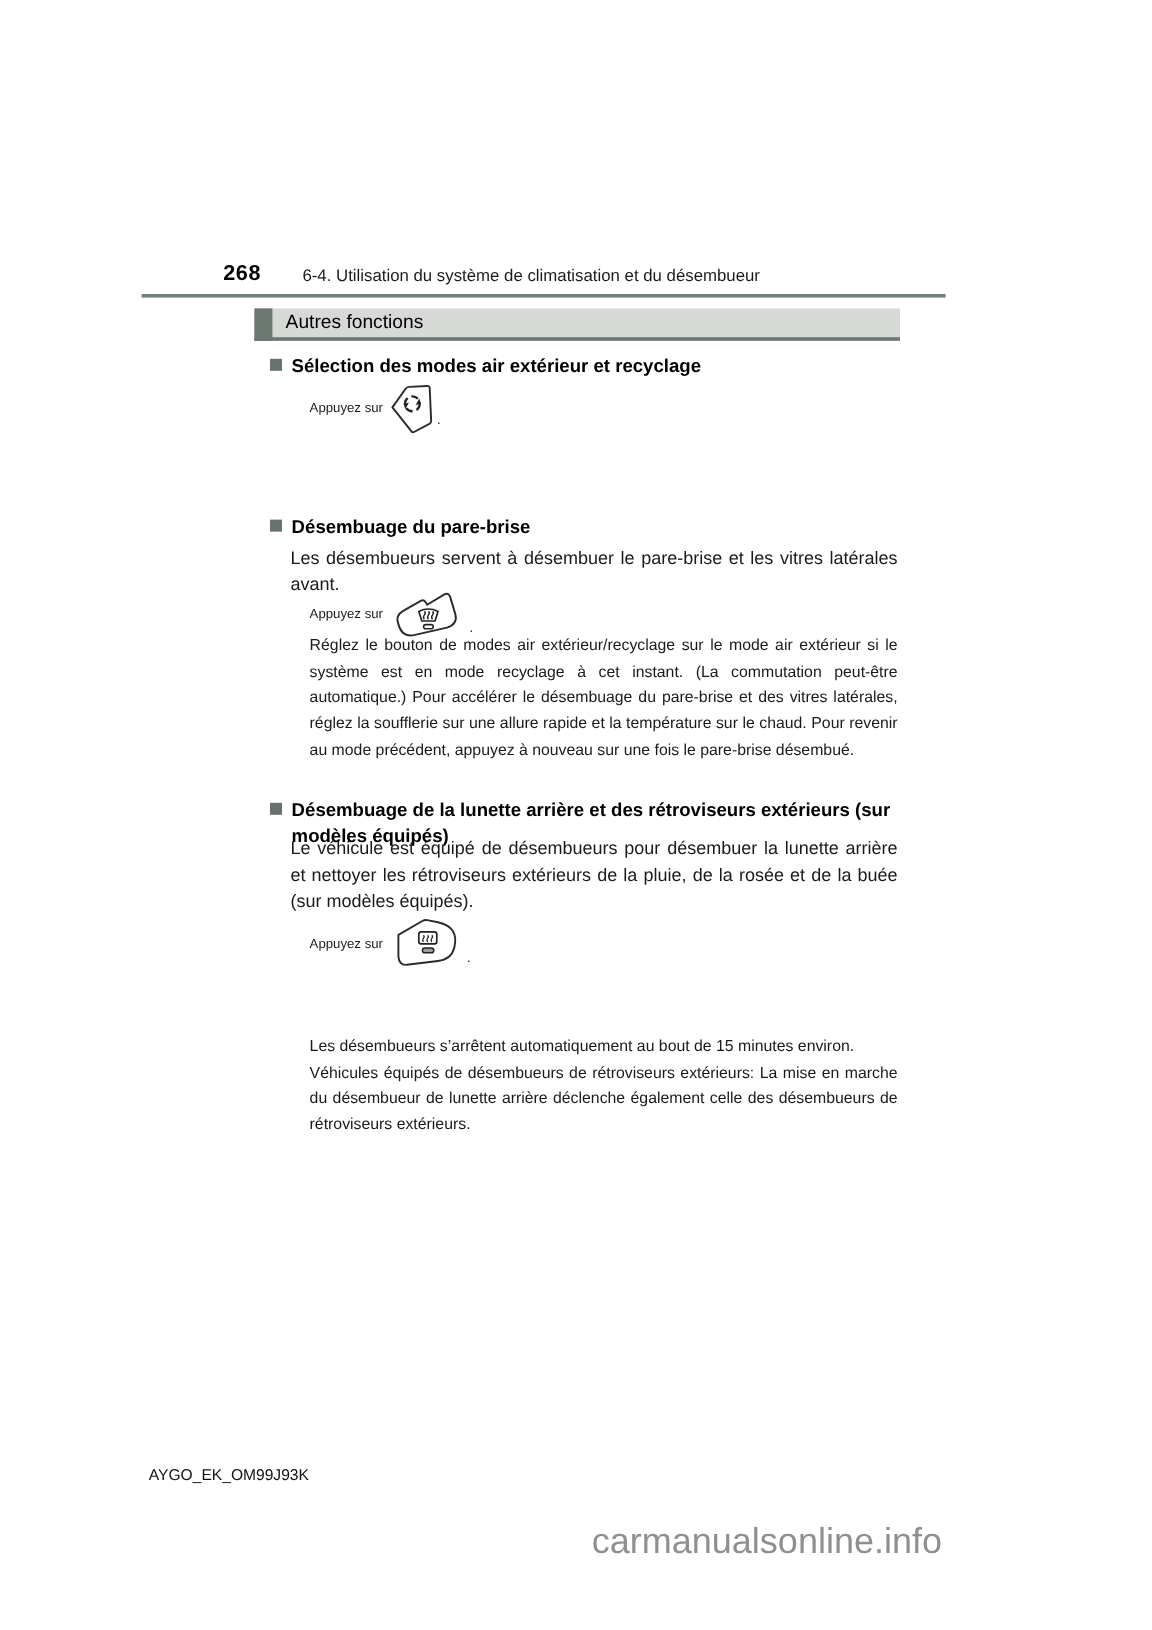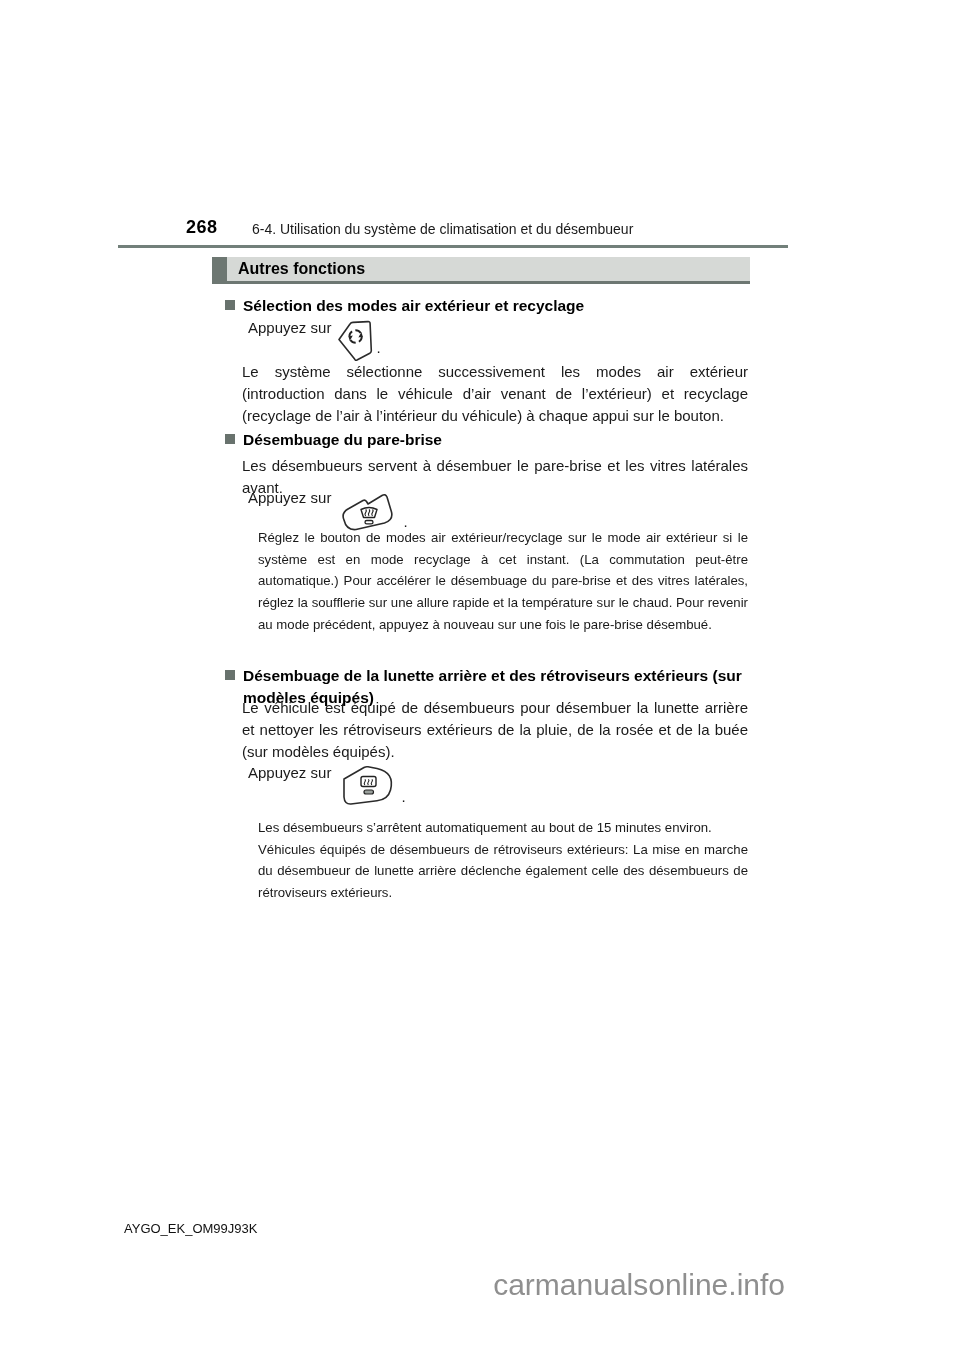--- a/index.html
+++ b/index.html
@@ -33,21 +33,21 @@
     background:#d6d9d6;
     border-bottom:3px solid #6d7772;
   }
   .banner-accent {
     position:absolute; left:0; top:0;
     width:15px; height:27px;
     background:#6d7772;
   }
   .banner-title {
     position:absolute; left:26px; top:3px;
-    font-size:16px; font-weight:bold; color:#000;
+    font-size:16px; font-weight:normal; color:#000;
   }
 
   
   .sec-heading {
     position:absolute; left:225px; width:528px;
     font-size:15.5px; font-weight:bold; line-height:22px; color:#000;
     padding-left:18px; text-indent:-18px;
   }
   .bullet {
     display:inline-block; width:10px; height:10px;
@@ -58,27 +58,27 @@
   .para {
     position:absolute; left:242px; width:506px;
     font-size:15px; line-height:21.8px;
     text-align:justify; text-align-last:left;
   }
   .note {
     position:absolute; left:258px; width:490px;
     font-size:13.2px; line-height:21.7px;
     text-align:justify; text-align-last:left;
   }
-  .prewrap { white-space:pre-line; }
+  .prewrap { white-space:pre-line;margin-top:44px; }
 
   
   .press-row {
-    position:absolute; left:248px;
-    display:flex; 
-    font-size:15px;
+    position:absolute; left:258px;
+    display:flex; align-items:center;
+    font-size:11px;
   }
   .press-row .btn-icon { margin-left:6px; }
   .press-row .dot { align-self:flex-end; margin-bottom:5px; margin-left:2px; }
   .btn-icon { display:block; }
 
   
   .footer-code {
     position:absolute; left:124px; top:1221px;
     font-size:13px; color:#111;
   }
@@ -109,21 +109,20 @@
     <span>Appuyez sur</span>
     <svg class="btn-icon" width="37" height="42" viewBox="0 0 37 42">
       <path d="M2 20.5 L13 5 Q14 3.5 16 3.4 L31 2.6 Q33 2.5 33.1 4.5 L34.3 31.5 Q34.4 33.3 32.8 34.2 L20 41 Q18.3 41.8 17.6 40 Z" fill="none" stroke="#2b2b2b" stroke-width="1.6" stroke-linejoin="round"></path>
       <circle cx="18.6" cy="17.5" r="6.2" fill="none" stroke="#222222" stroke-width="1.9" stroke-dasharray="6 3.4"></circle>
       <path d="M24.4 13 l1.4 4.4 l-4.4 1.2 z" fill="#222222"></path>
       <path d="M12.8 22 l-1.4 -4.4 l4.4 -1.2 z" fill="#222222"></path>
     </svg>
     <span class="dot">.</span>
   </div>
 
-  <div class="para" style="top:361px;">Le système sélectionne successivement les modes air extérieur (introduction dans le véhicule d’air venant de l’extérieur) et recyclage (recyclage de l’air à l’intérieur du véhicule) à chaque appui sur le bouton.</div>
 
   <div class="sec-heading" style="top:429px;">
     <span class="bullet"></span><span>Désembuage du pare-brise</span>
   </div>
 
   <div class="para" style="top:455px;">Les désembueurs servent à désembuer le pare-brise et les vitres latérales avant.</div>
 
   <div class="press-row" style="top:489px;">
     <span>Appuyez sur</span>
     <svg class="btn-icon" width="64" height="46" viewBox="0 0 64 46">

